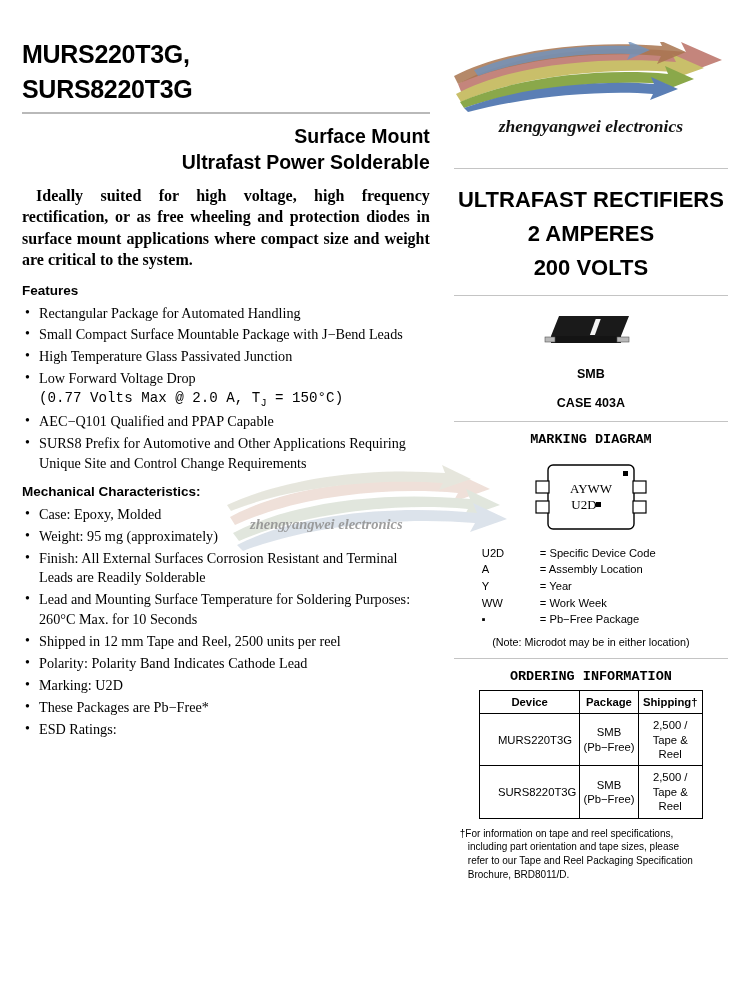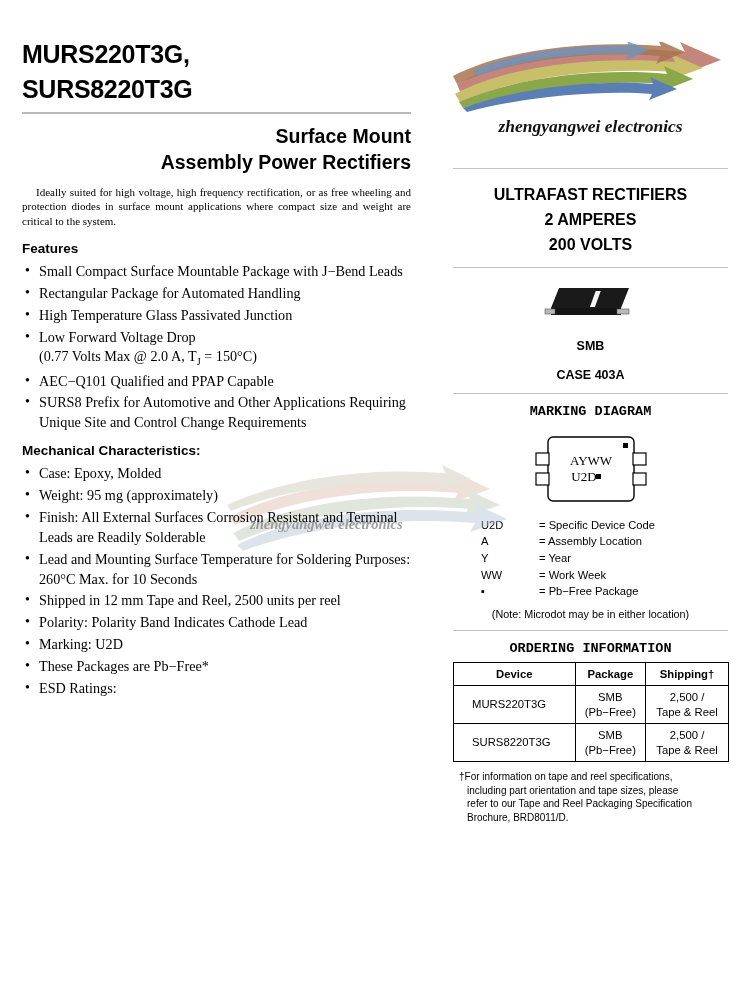--- a/index.html
+++ b/index.html
@@ -17,21 +17,21 @@
   }
   .page {
     position: relative;
     width: 750px;
     height: 1000px;
     box-sizing: border-box;
     padding: 40px 22px 20px 22px;
   }
   .columns {
     display: flex;
-    gap: 18px;
+    gap: 0px;
   }
   .col-left {
     width: 425px;
     box-sizing: border-box;
     padding-right: 16px;
   }
   .col-right {
     width: 283px;
     box-sizing: border-box;
     padding-left: 8px;
@@ -58,25 +58,26 @@
   }
   .subtitle {
     font-family: "Liberation Sans", sans-serif;
     font-weight: bold;
     font-size: 19.5px;
     line-height: 1.25;
     margin: 4px 0 10px 0;
     text-align: right;
   }
   .intro {
-    font-size: 11px;
+    font-size: 16px;
     line-height: 1.34;
     text-align: justify;
     text-indent: 14px;
     margin: 0 0 12px 0;
+    font-weight: bold;
   }
   .sec-head {
     font-family: "Liberation Sans", sans-serif;
     font-weight: bold;
     font-size: 13.5px;
     margin: 10px 0 6px 0;
   }
   ul.bullets {
     list-style: none;
     margin: 0;
@@ -89,21 +90,21 @@
     line-height: 1.40;
     margin-bottom: 2px;
   }
   ul.bullets > li::before {
     content: "\2022";
     position: absolute;
     left: 3px;
     top: -1px;
     font-size: 14px;
   }
-  .nobullet { padding-left: 17px; font-size: 14.2px; line-height: 1.40; }
+  .nobullet { padding-left: 17px; font-size: 14.2px; line-height: 1.40; font-family: Liberation Mono, monospace; }
   sub { font-size: 0.72em; }
 
   
   .logo-area {
     height: 118px;
     position: relative;
     margin-bottom: 4px;
   }
   .logo-swoosh {
     position: absolute;
@@ -118,21 +119,21 @@
     font-family: "Liberation Serif", serif;
     font-style: italic;
     font-weight: bold;
     font-size: 17.5px;
     color: #111;
   }
   .rect-spec {
     text-align: center;
     font-family: "Liberation Sans", sans-serif;
     font-weight: bold;
-    font-size: 16px;
+    font-size: 22px;
     line-height: 1.55;
     margin: 14px 0 0 0;
   }
   .pkg-area {
     text-align: center;
     margin: 14px 0 6px 0;
   }
   .pkg-caption {
     font-family: "Liberation Sans", sans-serif;
     font-weight: bold;
@@ -162,21 +163,21 @@
   .legend td { padding: 0 0 0 0; vertical-align: top; }
   .legend td.k { width: 58px; }
   .legend-note {
     text-align: center;
     font-family: "Liberation Sans", sans-serif;
     font-size: 10.8px;
     margin-top: 8px;
   }
   table.order {
     border-collapse: collapse;
-    width: 276px;
+    width: 224px;
     margin: 6px auto 0 auto;
     font-family: "Liberation Sans", sans-serif;
     font-size: 11.3px;
   }
   table.order th, table.order td {
     border: 1px solid #000;
     text-align: center;
     padding: 4px 3px;
     line-height: 1.28;
   }
@@ -231,28 +232,28 @@
   <div class="columns">
 
     <div class="col-left">
 
       <div class="part-title">MURS220T3G,</div>
       <div class="part-title">SURS8220T3G</div>
 
       <hr class="rule">
 
       <div class="subtitle">Surface Mount</div>
-      <div class="subtitle" style="margin-top:-8px">Assembly Power Rectifiers</div>
+      <div class="subtitle" style="margin-top:-8px">Ultrafast Power Solderable</div>
 
       <p class="intro">Ideally suited for high voltage, high frequency rectification, or as free wheeling and protection diodes in surface mount applications where compact size and weight are critical to the system.</p>
 
       <div class="sec-head">Features</div>
       <ul class="bullets">
+        <li>Rectangular Package for Automated Handling</li>
         <li>Small Compact Surface Mountable Package with J−Bend Leads</li>
-        <li>Rectangular Package for Automated Handling</li>
         <li>High Temperature Glass Passivated Junction</li>
         <li>
           <span>Low Forward Voltage Drop</span>
           <div class="nobullet" style="padding-left:0">
             <span>(0.77 Volts Max @ 2.0 A, T</span><sub>J</sub><span> = 150°C)</span>
           </div>
         </li>
         <li>AEC−Q101 Qualified and PPAP Capable</li>
         <li>SURS8 Prefix for Automotive and Other Applications Requiring Unique Site and Control Change Requirements</li>
       </ul>

